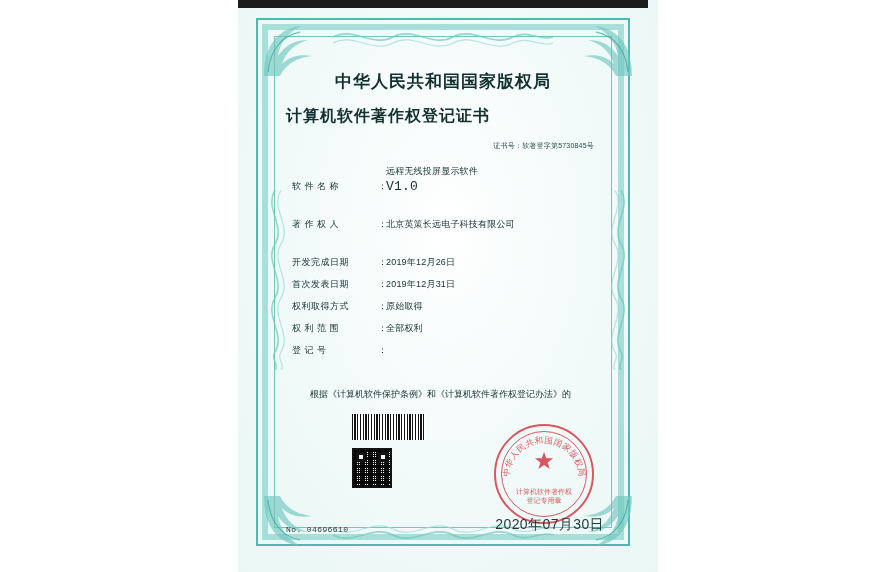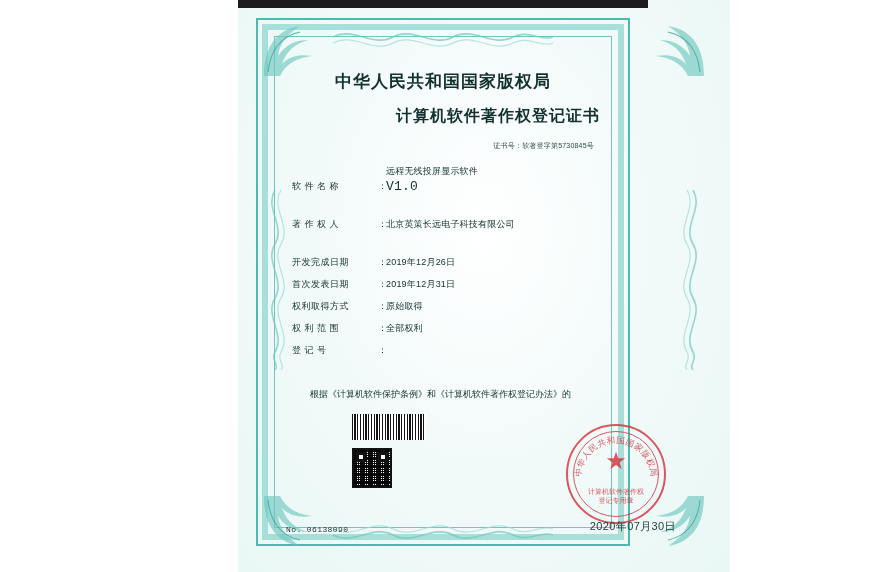--- a/index.html
+++ b/index.html
@@ -17,21 +17,21 @@
     width: 884px;
     height: 572px;
     background: #ffffff;
   }
 
   
   .certificate {
     position: absolute;
     left: 238px;
     top: 0px;
-    width: 492px;
+    width: 420px;
     height: 572px;
     background: #f2fbfa;
     overflow: hidden;
   }
 
   
   .paper-tint {
     position: absolute;
     inset: 0;
     background:
@@ -104,21 +104,21 @@
   .title-main {
     text-align: center;
     font-family: "Liberation Serif", serif;
     font-size: 17px;
     font-weight: bold;
     letter-spacing: 1px;
     color: #12302e;
     margin-top: 22px;
   }
   .title-sub {
-    text-align: right;
+    text-align: left;
     font-family: "Liberation Serif", serif;
     font-size: 16px;
     font-weight: bold;
     letter-spacing: 1px;
     color: #12302e;
     margin-top: 13px;
   }
   .cert-no {
     text-align: right;
     font-size: 7px;
@@ -278,21 +278,21 @@
     bottom: 0;
     font-family: "Liberation Mono", monospace;
     font-size: 8px;
     color: #1d3b39;
     letter-spacing: .4px;
   }
   .footer-date {
     position: absolute;
     right: 6px;
     bottom: 0;
-    font-size: 11px;
+    font-size: 14px;
     color: #1d3b39;
     letter-spacing: .4px;
   }
 </style>
 </head>
 <body>
 
 <div id="page">
 
   <div class="certificate">
@@ -438,20 +438,20 @@
         </div>
         <div class="star">★</div>
         <div class="bottom-lines">
           <div>计算机软件著作权</div>
           <div>登记专用章</div>
         </div>
       </div>
 
       <div class="footer-no">
         <span>No.</span>
-        <span>06138090</span>
+        <span>04696610</span>
       </div>
 
       <div class="footer-date">2020年07月30日</div>
     </div>
 
   </div>
 </div>
 
 </body></html>

